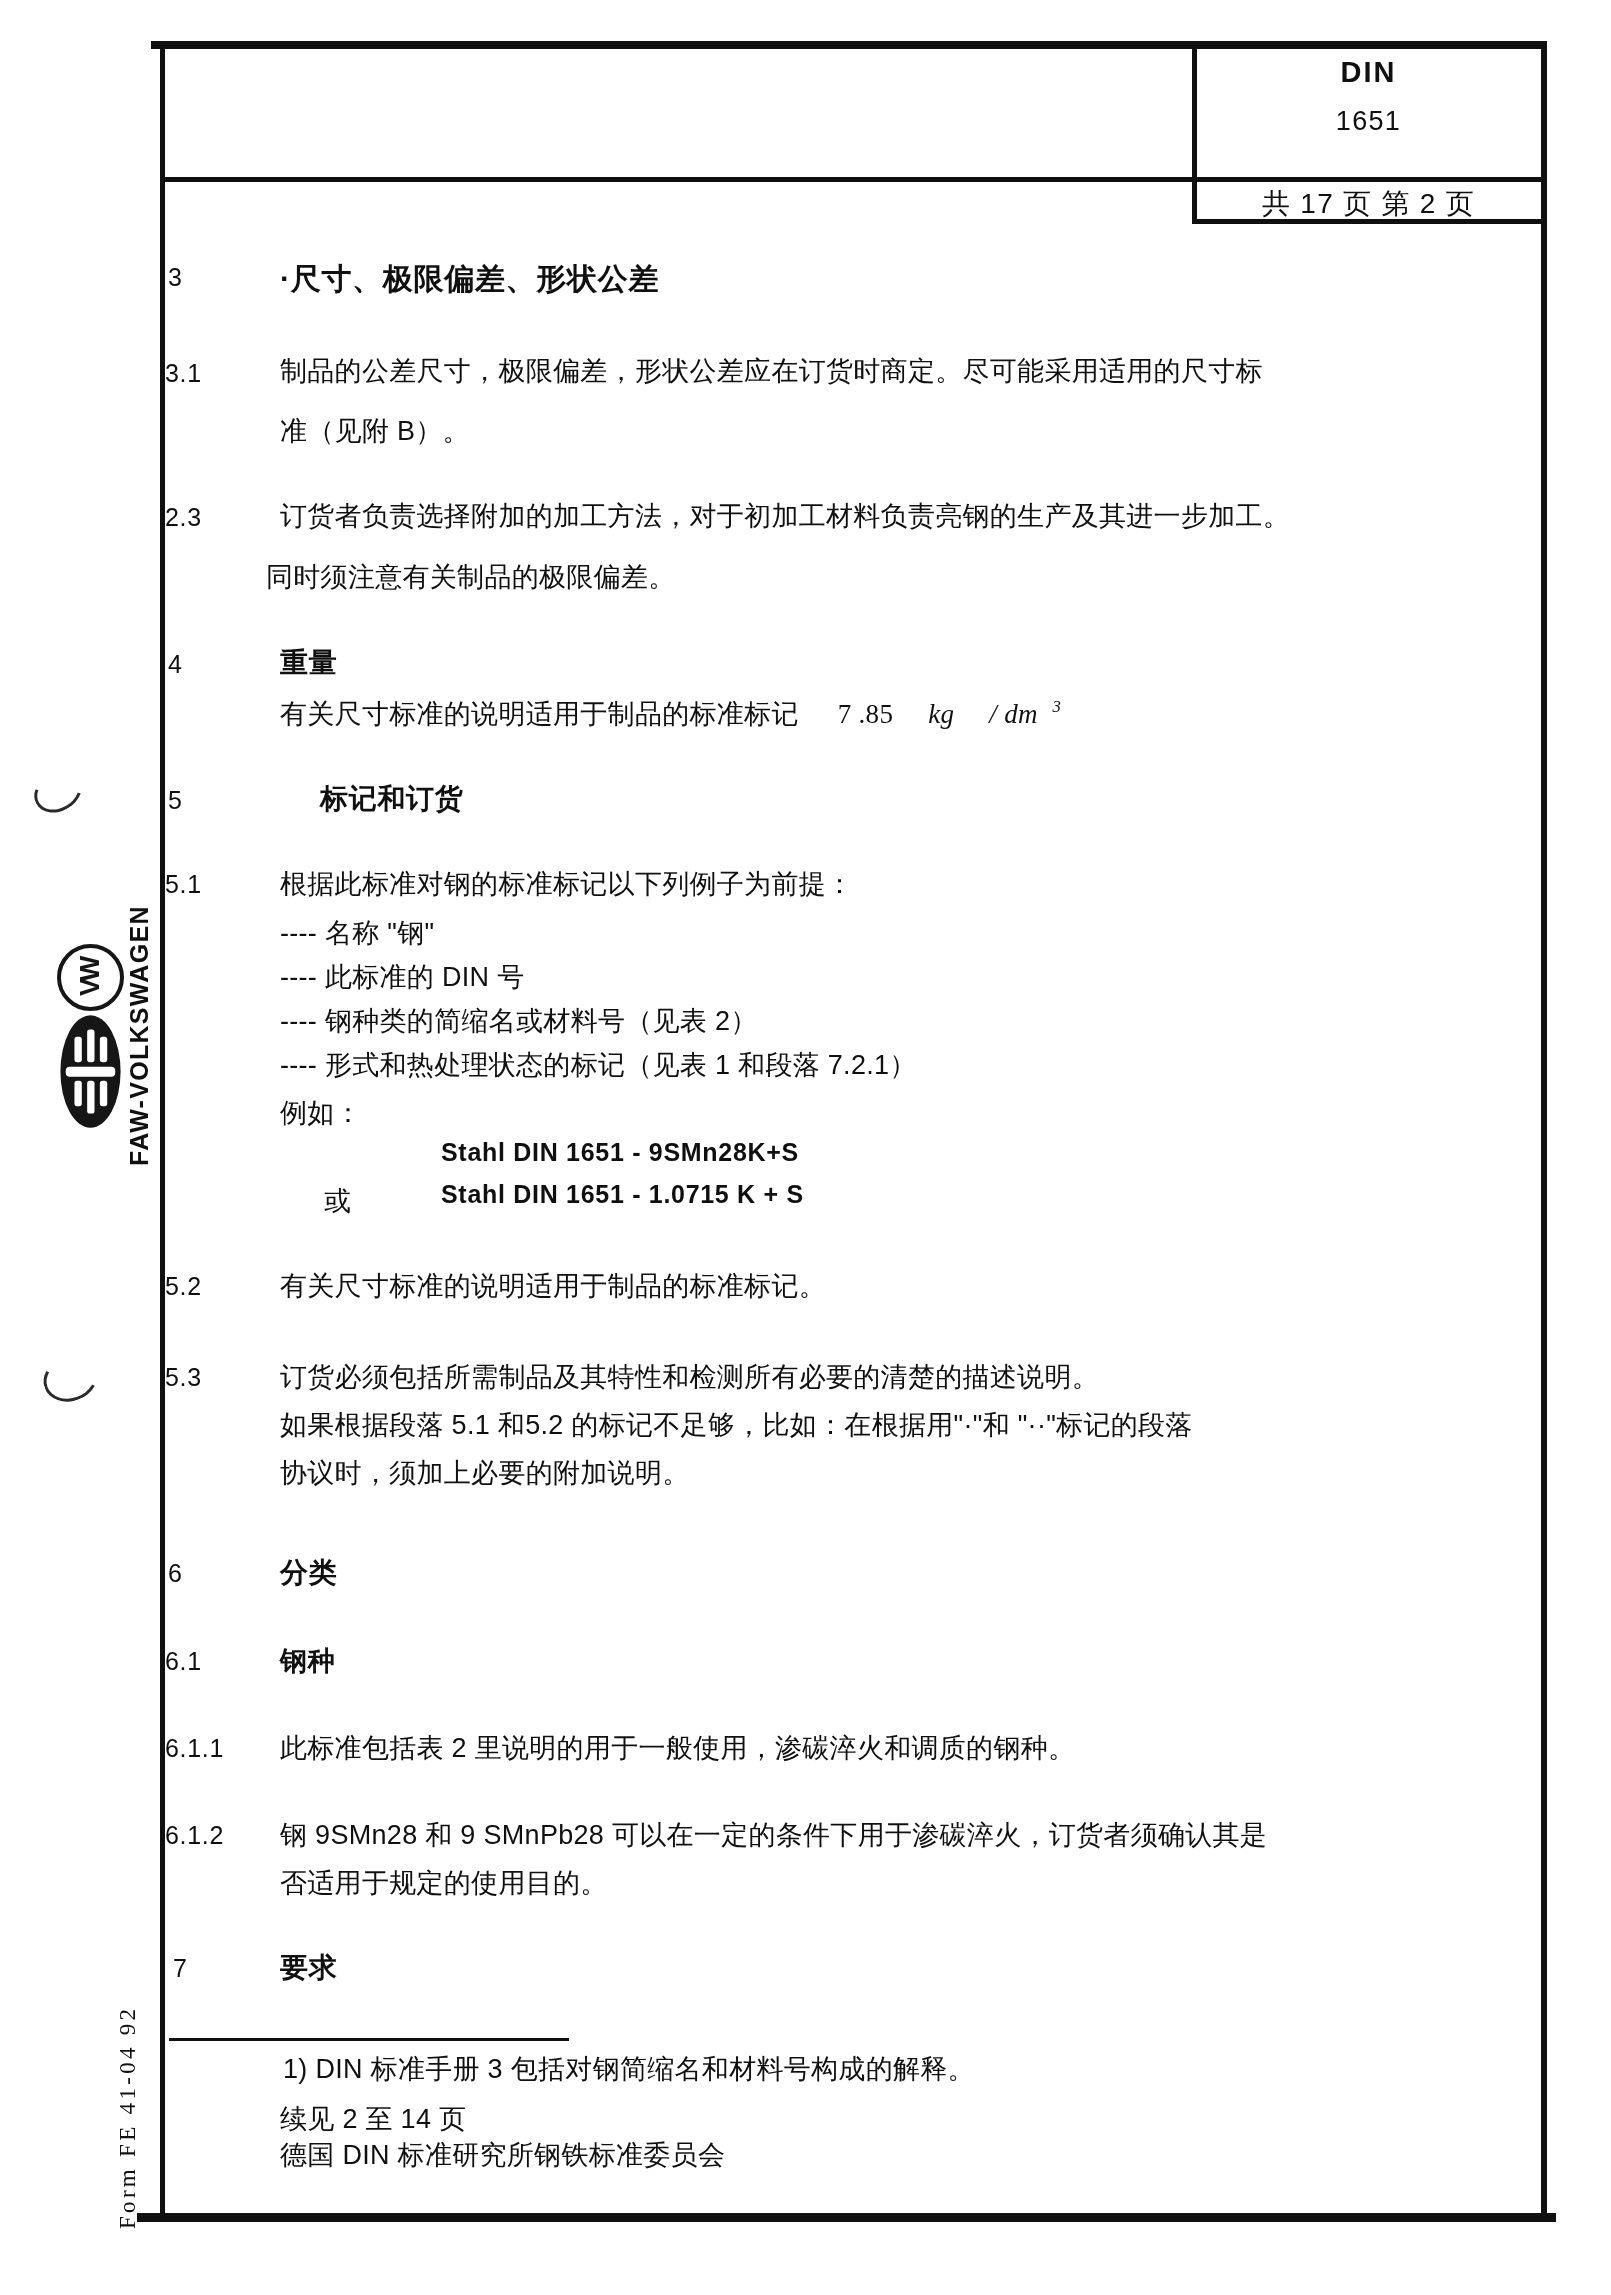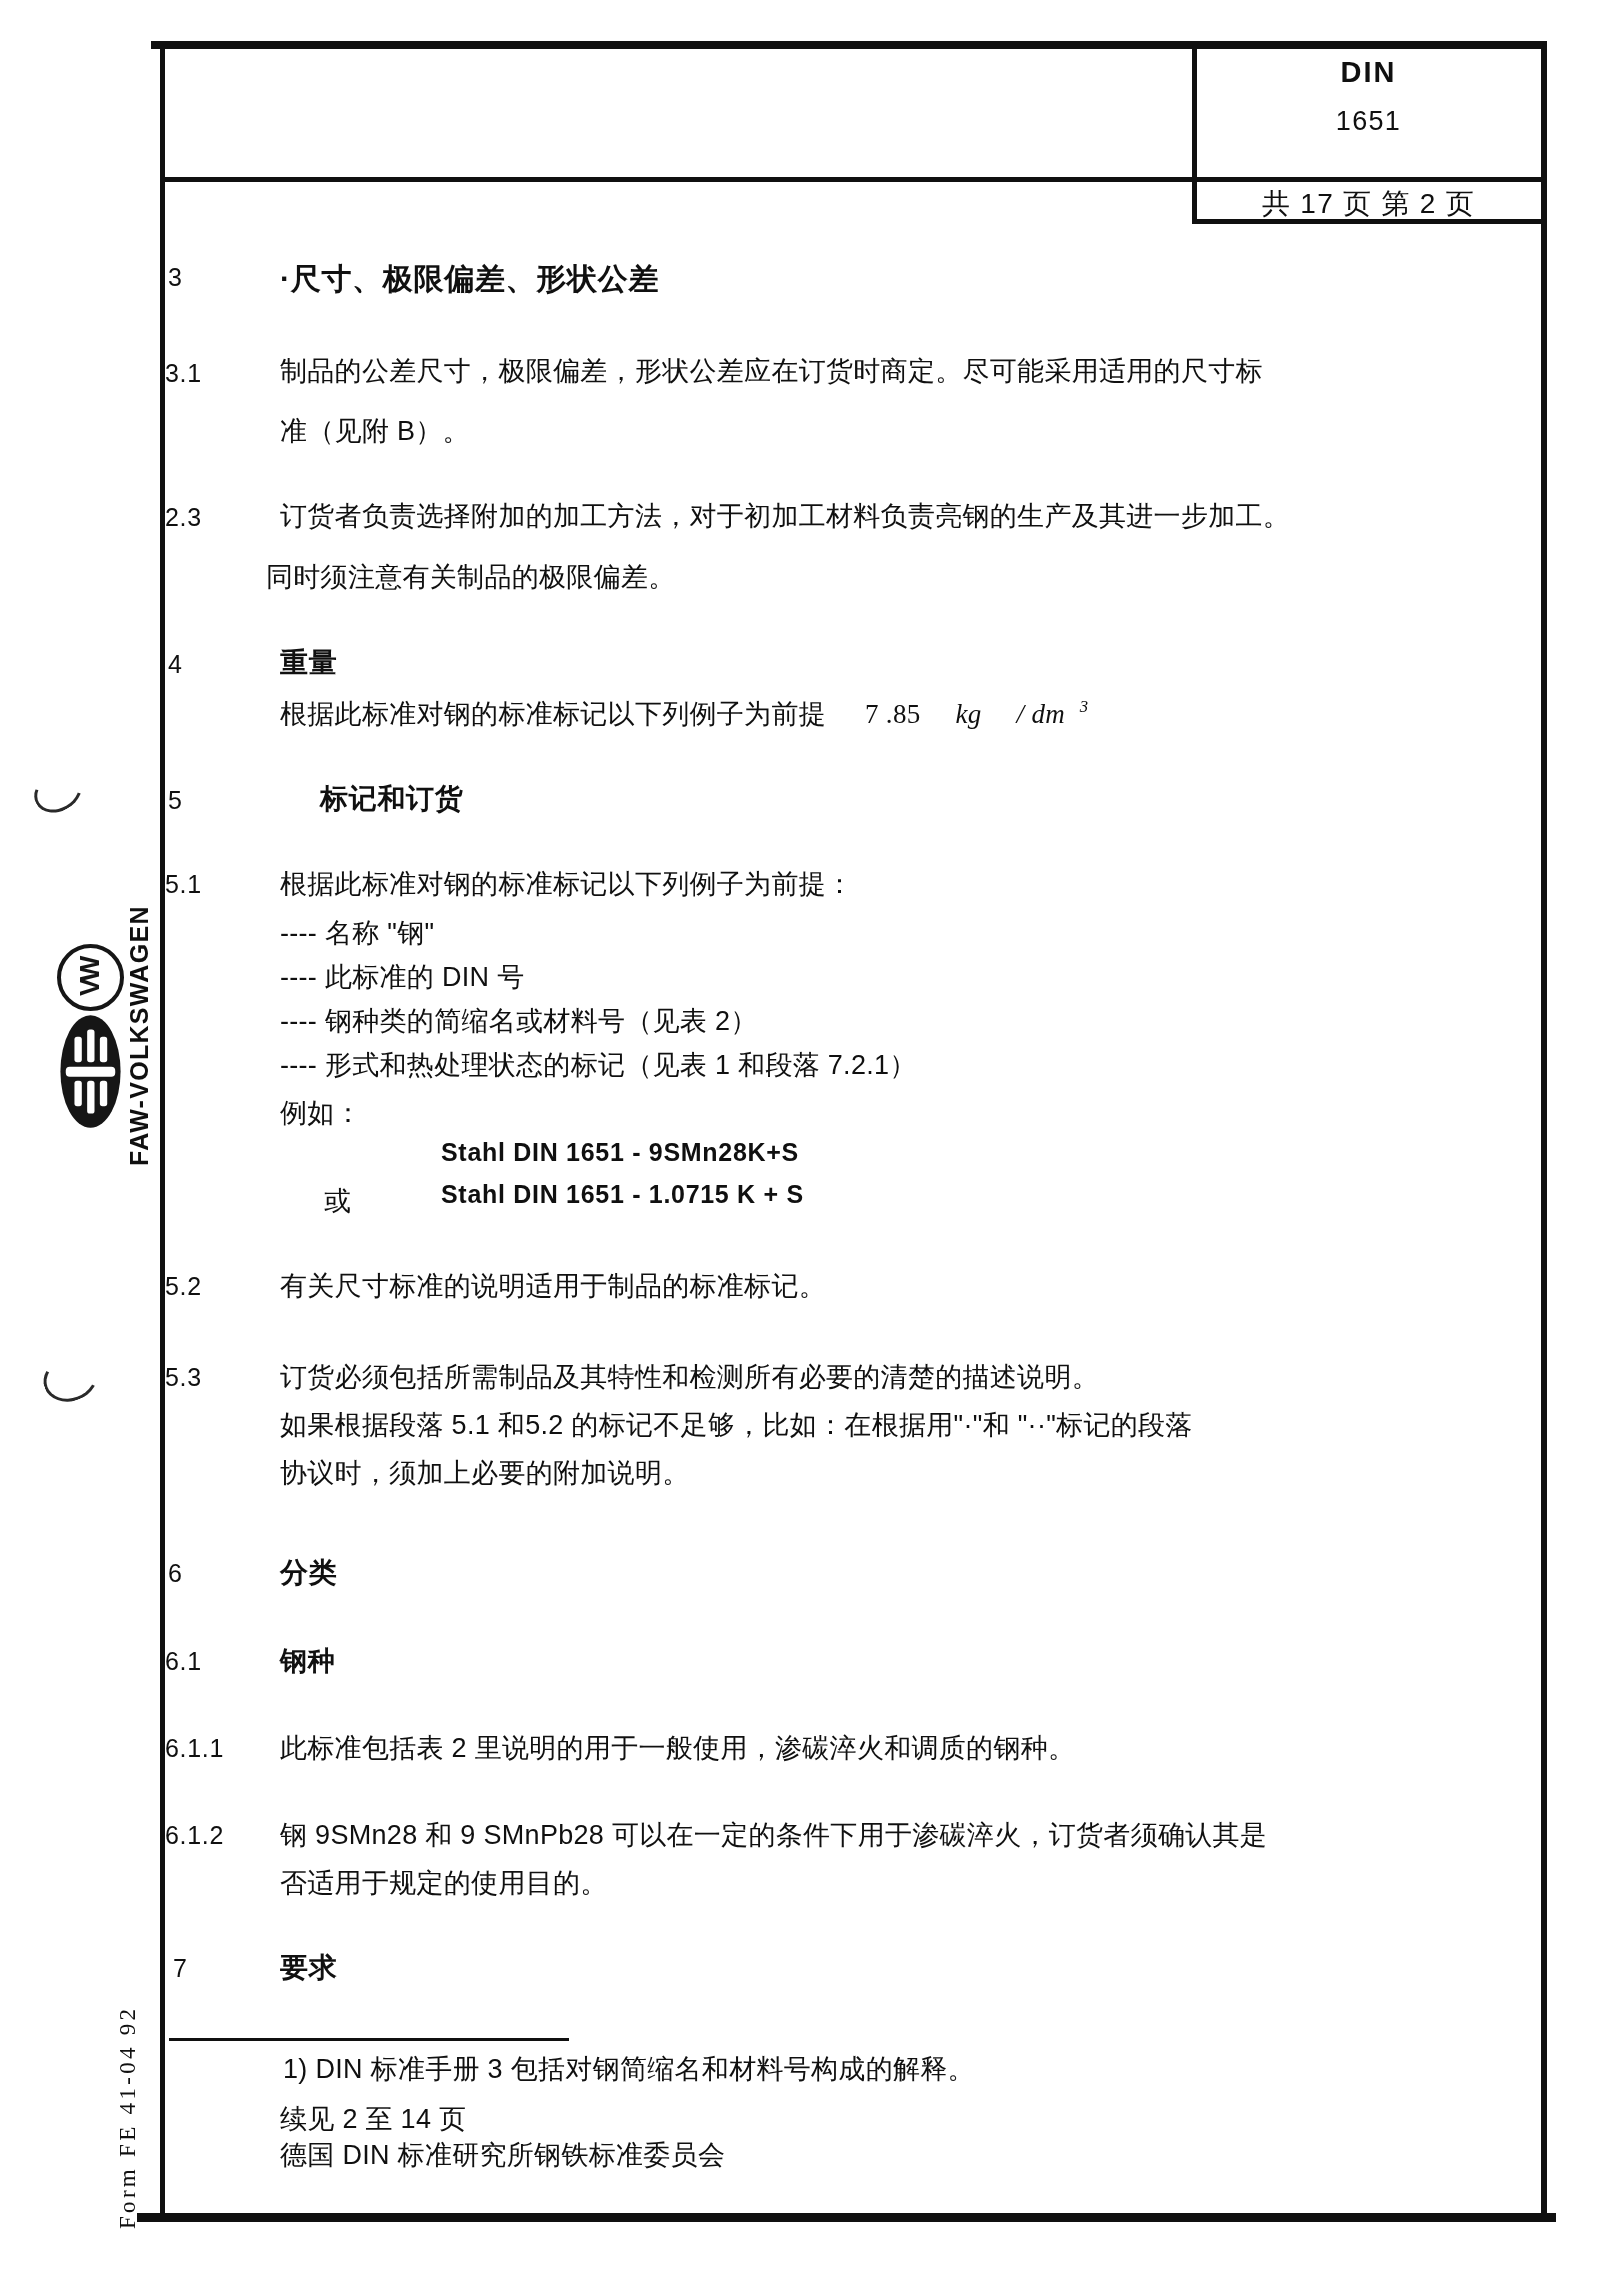--- a/index.html
+++ b/index.html
@@ -70,21 +70,21 @@
   <div class="body" style="left:280px;top:353px;">制品的公差尺寸，极限偏差，形状公差应在订货时商定。尽可能采用适用的尺寸标</div>
   <div class="body" style="left:280px;top:413px;">准（见附 B）。</div>
 
   <div class="num" style="left:165px;top:503px;">2.3</div>
   <div class="body" style="left:280px;top:498px;">订货者负责选择附加的加工方法，对于初加工材料负责亮钢的生产及其进一步加工。</div>
   <div class="body" style="left:266px;top:559px;">同时须注意有关制品的极限偏差。</div>
 
   <div class="num" style="left:168px;top:650px;">4</div>
   <div class="h" style="left:280px;top:644px;">重量</div>
   <div class="body" style="left:280px;top:696px;">
-    <span>根据此标准对钢的标准标记以下列例子为前提</span><span class="den">7 .85</span><span class="unit">kg</span><span class="unit">/ dm</span><span class="exp">3</span>
+    <span>有关尺寸标准的说明适用于制品的标准标记</span><span class="den">7 .85</span><span class="unit">kg</span><span class="unit">/ dm</span><span class="exp">3</span>
   </div>
 
   <div class="num" style="left:168px;top:786px;">5</div>
   <div class="h" style="left:280px;top:780px;margin-left:40px;">标记和订货</div>
 
   <div class="num" style="left:165px;top:870px;">5.1</div>
   <div class="body" style="left:280px;top:866px;">根据此标准对钢的标准标记以下列例子为前提：</div>
   <div class="body" style="left:280px;top:915px;">---- 名称 "钢"</div>
   <div class="body" style="left:280px;top:959px;">---- 此标准的 DIN  号</div>
   <div class="body" style="left:280px;top:1003px;">---- 钢种类的简缩名或材料号（见表 2）</div>

